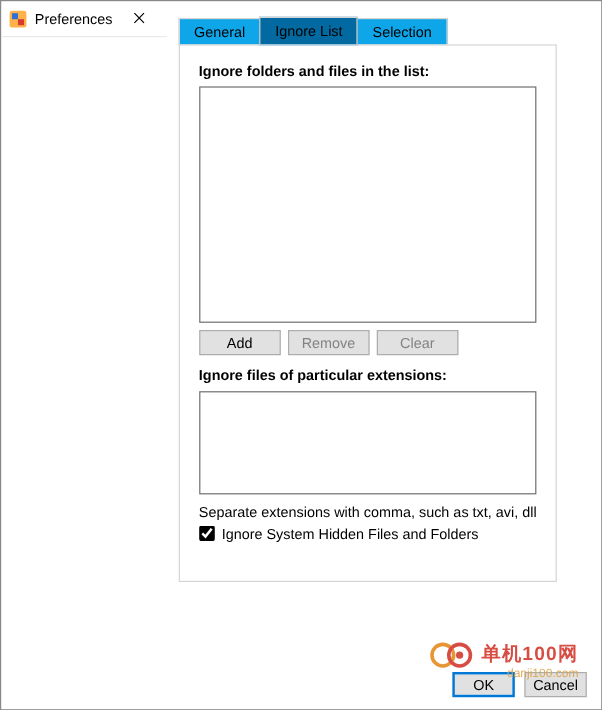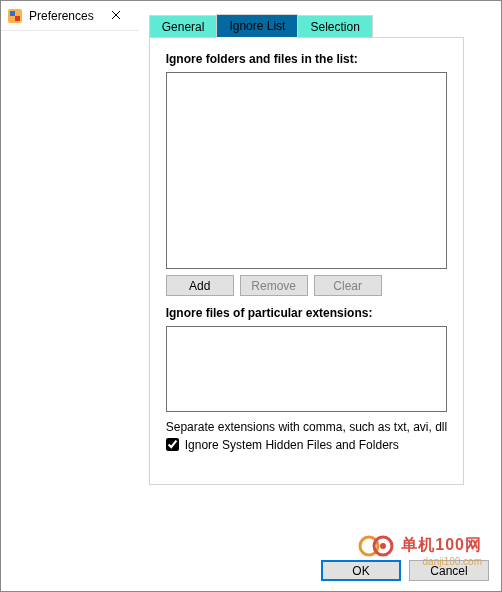--- a/index.html
+++ b/index.html
@@ -24,21 +24,21 @@
     font-size:13px; color:#000;
   }
 
   .tabs-wrap { padding:14px 10px 0 10px; }
   .tabs {
     display:flex; height:23px; position:relative;
   }
   .tab {
     font-size:12px; color:#000;
     padding:0 12px; display:flex; align-items:center;
-    background:#5eead4;
+    background:#0ea5e9;
     border:1px solid #d4d4d4;
     border-bottom:none;
     margin-right:-1px;
     position:relative;
   }
   .tab.active {
     background:#0369a1;
     border:1px solid #d4d4d4;
     border-bottom:1px solid #fff;
     z-index:2;
@@ -70,21 +70,21 @@
 
   .hint { font-size:12px; color:#000; margin-top:8px; }
   .check-row { display:flex; align-items:flex-start; gap:6px; margin-top:4px; font-size:12px; }
   .check-row input { width:13px; height:13px; margin:0; accent-color:#000; }
 
   .dialog-buttons {
     position:absolute; right:12px; bottom:10px;
     display:flex; gap:8px;
   }
   .dbtn {
-    width:80px; height:21px; font-size:12px;
+    width:52px; height:21px; font-size:12px;
     background:#e1e1e1; border:1px solid #adadad;
     display:flex; align-items:center; justify-content:center;
   }
   .dbtn.default { border:2px solid #0078d7; background:#e1e1e1; }
 
   .watermark {
     position:absolute; right:19px; bottom:24px;
     pointer-events:none; opacity:0.9;
   }
   .watermark .wm-text { font-size:16px; color:#d43a2f; font-weight:600; letter-spacing:1px; }

